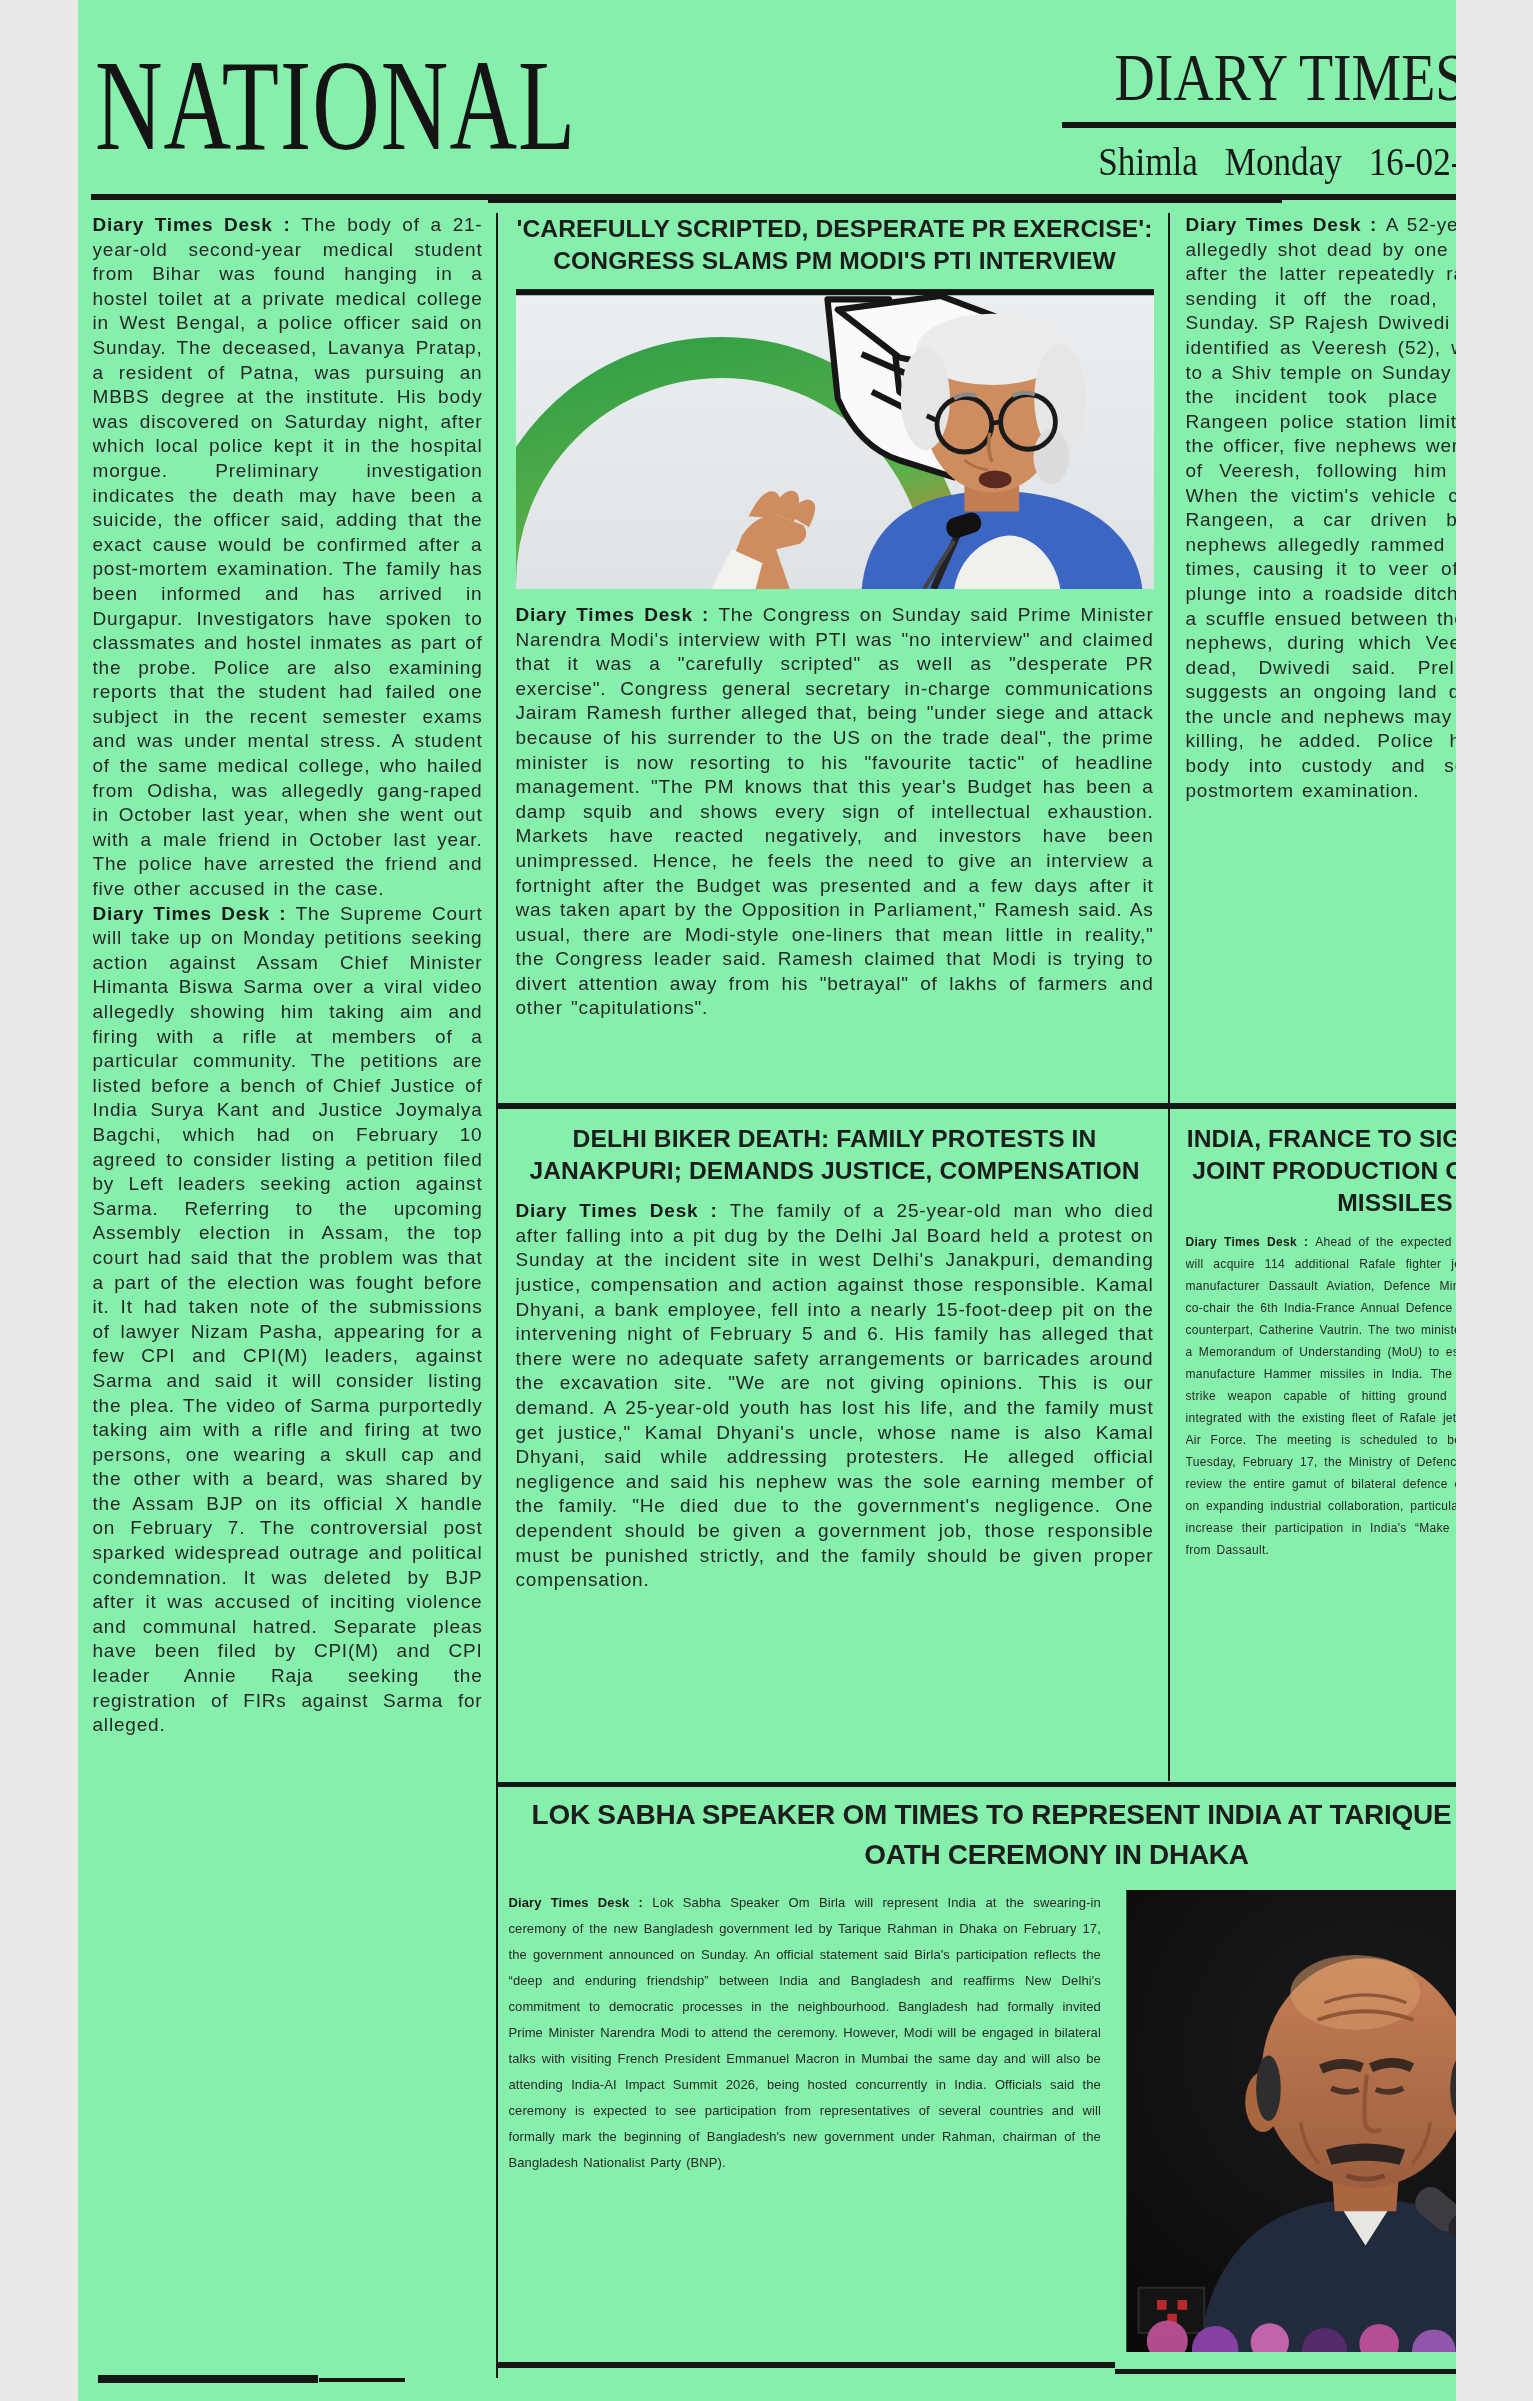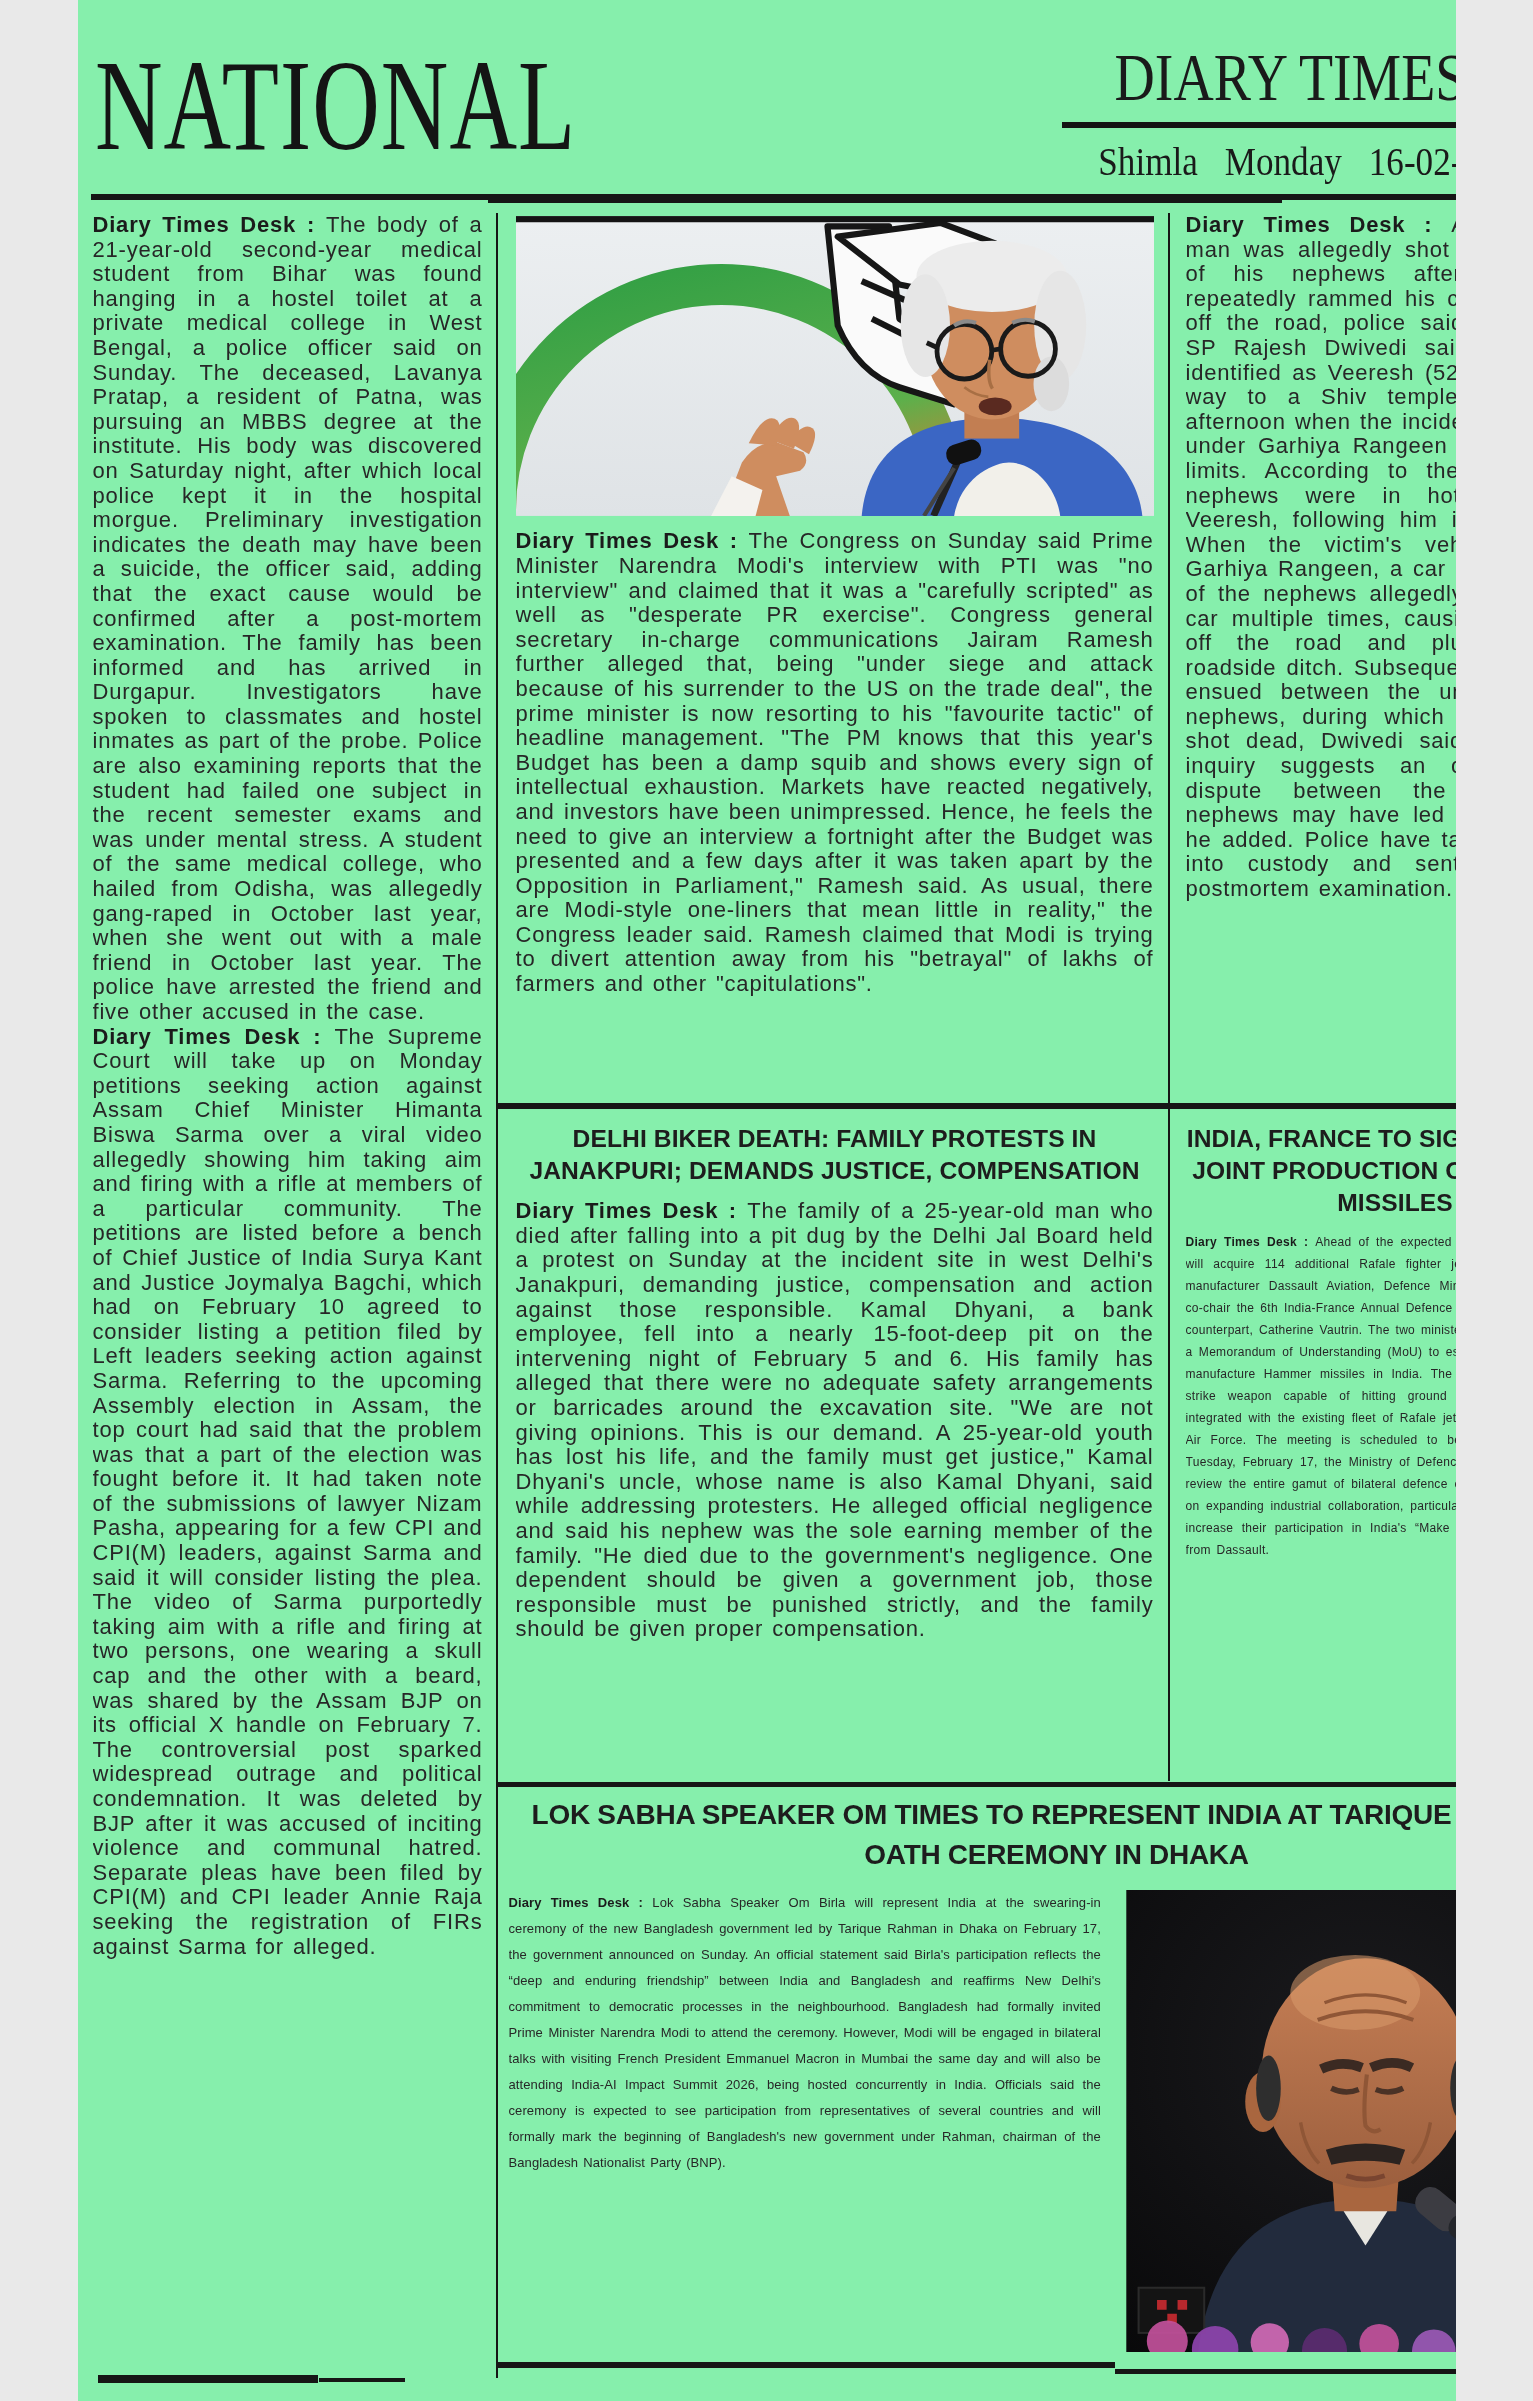--- a/index.html
+++ b/index.html
@@ -16,21 +16,21 @@
             display:block;transform:scaleX(.9);transform-origin:center;white-space:nowrap;}
   .dateline span{margin:0 15px;}
   .pgbar{position:absolute;left:1455px;top:57px;width:3.4px;height:142px;background:#141414;}
   .pgnum{position:absolute;left:1460px;top:15px;font-family:"DejaVu Sans",sans-serif;font-weight:bold;
          font-size:171px;line-height:185px;color:#121212;transform:scaleX(.86);transform-origin:top left;}
   .rule{position:absolute;background:#161616;}
   
   .col{position:absolute;overflow:hidden;}
   .article h2{font-size:24.6px;line-height:32px;font-weight:bold;text-align:center;color:#1d1d1d;
               margin:0 0 12.3px 0;letter-spacing:0.1px;}
-  .article p{margin:0;text-align:justify;font-size:22px;line-height:24.6px;letter-spacing:0.8px;word-spacing:2.1px;}
+  .article p{margin:0;text-align:justify;font-size:19px;line-height:24.6px;letter-spacing:0.8px;word-spacing:2.1px;}
   .lead{font-weight:bold;color:#1b1b1b;}
   .mt{margin-top:38px;}
   .fig{display:block;margin:2.7px 0 13.7px 0;}
   
   .indiafr p{font-size:12px;line-height:22px;letter-spacing:0.3px;}
   .birla h2{font-size:28px;line-height:40px;letter-spacing:-0.3px;margin-bottom:15px;}
   .birla-flex{display:flex;align-items:flex-start;}
   .birla-text{flex:1;margin-right:24.6px;}
   .birla-text p{font-size:13px;line-height:26px;letter-spacing:0.1px;word-spacing:1.4px;text-align:justify;}
   .birla-fig{flex:0 0 479px;}
@@ -61,20 +61,21 @@
       <p><strong class="lead">Diary Times Desk : </strong><span>The body of a 21-year-old second-year medical student from Bihar was found hanging in a hostel toilet at a private medical college in West Bengal, a police officer said on Sunday. The deceased, Lavanya Pratap, a resident of Patna, was pursuing an MBBS degree at the institute. His body was discovered on Saturday night, after which local police kept it in the hospital morgue. Preliminary investigation indicates the death may have been a suicide, the officer said, adding that the exact cause would be confirmed after a post-mortem examination. The family has been informed and has arrived in Durgapur. Investigators have spoken to classmates and hostel inmates as part of the probe. Police are also examining reports that the student had failed one subject in the recent semester exams and was under mental stress. A student of the same medical college, who hailed from Odisha, was allegedly gang-raped in October last year, when she went out with a male friend in October last year. The police have arrested the friend and five other accused in the case.</span></p>
     </section>
     <section class="article">
       <p><strong class="lead">Diary Times Desk : </strong><span>The Supreme Court will take up on Monday petitions seeking action against Assam Chief Minister Himanta Biswa Sarma over a viral video allegedly showing him taking aim and firing with a rifle at members of a particular community. The petitions are listed before a bench of Chief Justice of India Surya Kant and Justice Joymalya Bagchi, which had on February 10 agreed to consider listing a petition filed by Left leaders seeking action against Sarma. Referring to the upcoming Assembly election in Assam, the top court had said that the problem was that a part of the election was fought before it. It had taken note of the submissions of lawyer Nizam Pasha, appearing for a few CPI and CPI(M) leaders, against Sarma and said it will consider listing the plea. The video of Sarma purportedly taking aim with a rifle and firing at two persons, one wearing a skull cap and the other with a beard, was shared by the Assam BJP on its official X handle on February 7. The controversial post sparked widespread outrage and political condemnation. It was deleted by BJP after it was accused of inciting violence and communal hatred. Separate pleas have been filed by CPI(M) and CPI leader Annie Raja seeking the registration of FIRs against Sarma for alleged.</span></p>
     </section>
   </div>
   <div class="rule" style="left:20.5px;top:2375px;width:220px;height:8.2px;"></div>
   <div class="rule" style="left:241px;top:2378px;width:86px;height:4.1px;"></div>
 
   <div class="col article" style="left:438px;top:213px;width:638px;height:888px;">
+    <h2>'CAREFULLY SCRIPTED, DESPERATE PR EXERCISE': CONGRESS SLAMS PM MODI'S PTI INTERVIEW</h2>
     <svg class="fig" width="638" height="300" viewBox="0 0 932 438" role="img">
       <defs>
         <linearGradient id="ringGrad" x1="0" y1="0" x2="0.25" y2="1">
           <stop offset="0" stop-color="#2f9e44"></stop>
             <stop offset="0.45" stop-color="#5cb04b"></stop>
           <stop offset="0.7" stop-color="#e8742e"></stop>
             <stop offset="1" stop-color="#e3342a"></stop>
         </linearGradient>
         <linearGradient id="bgGrad" x1="0" y1="0" x2="0" y2="1">
           <stop offset="0" stop-color="#eceff1"></stop>

